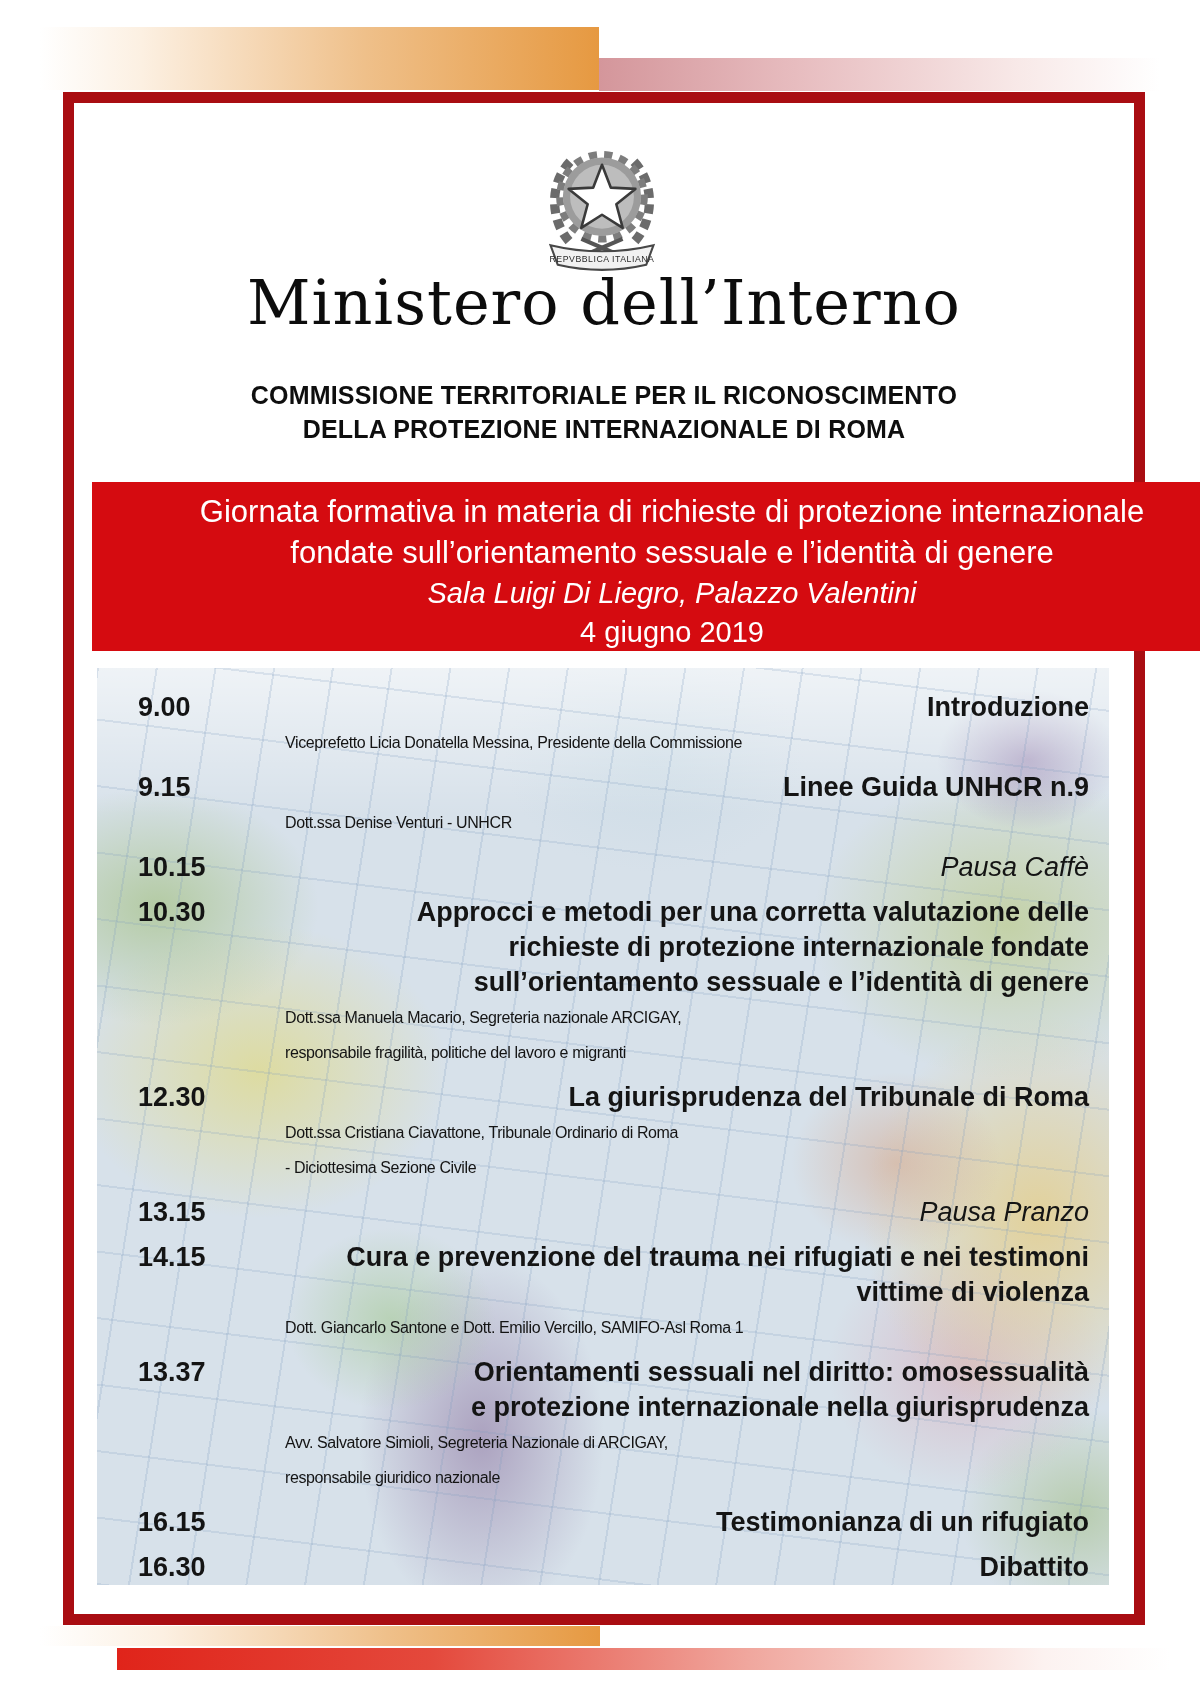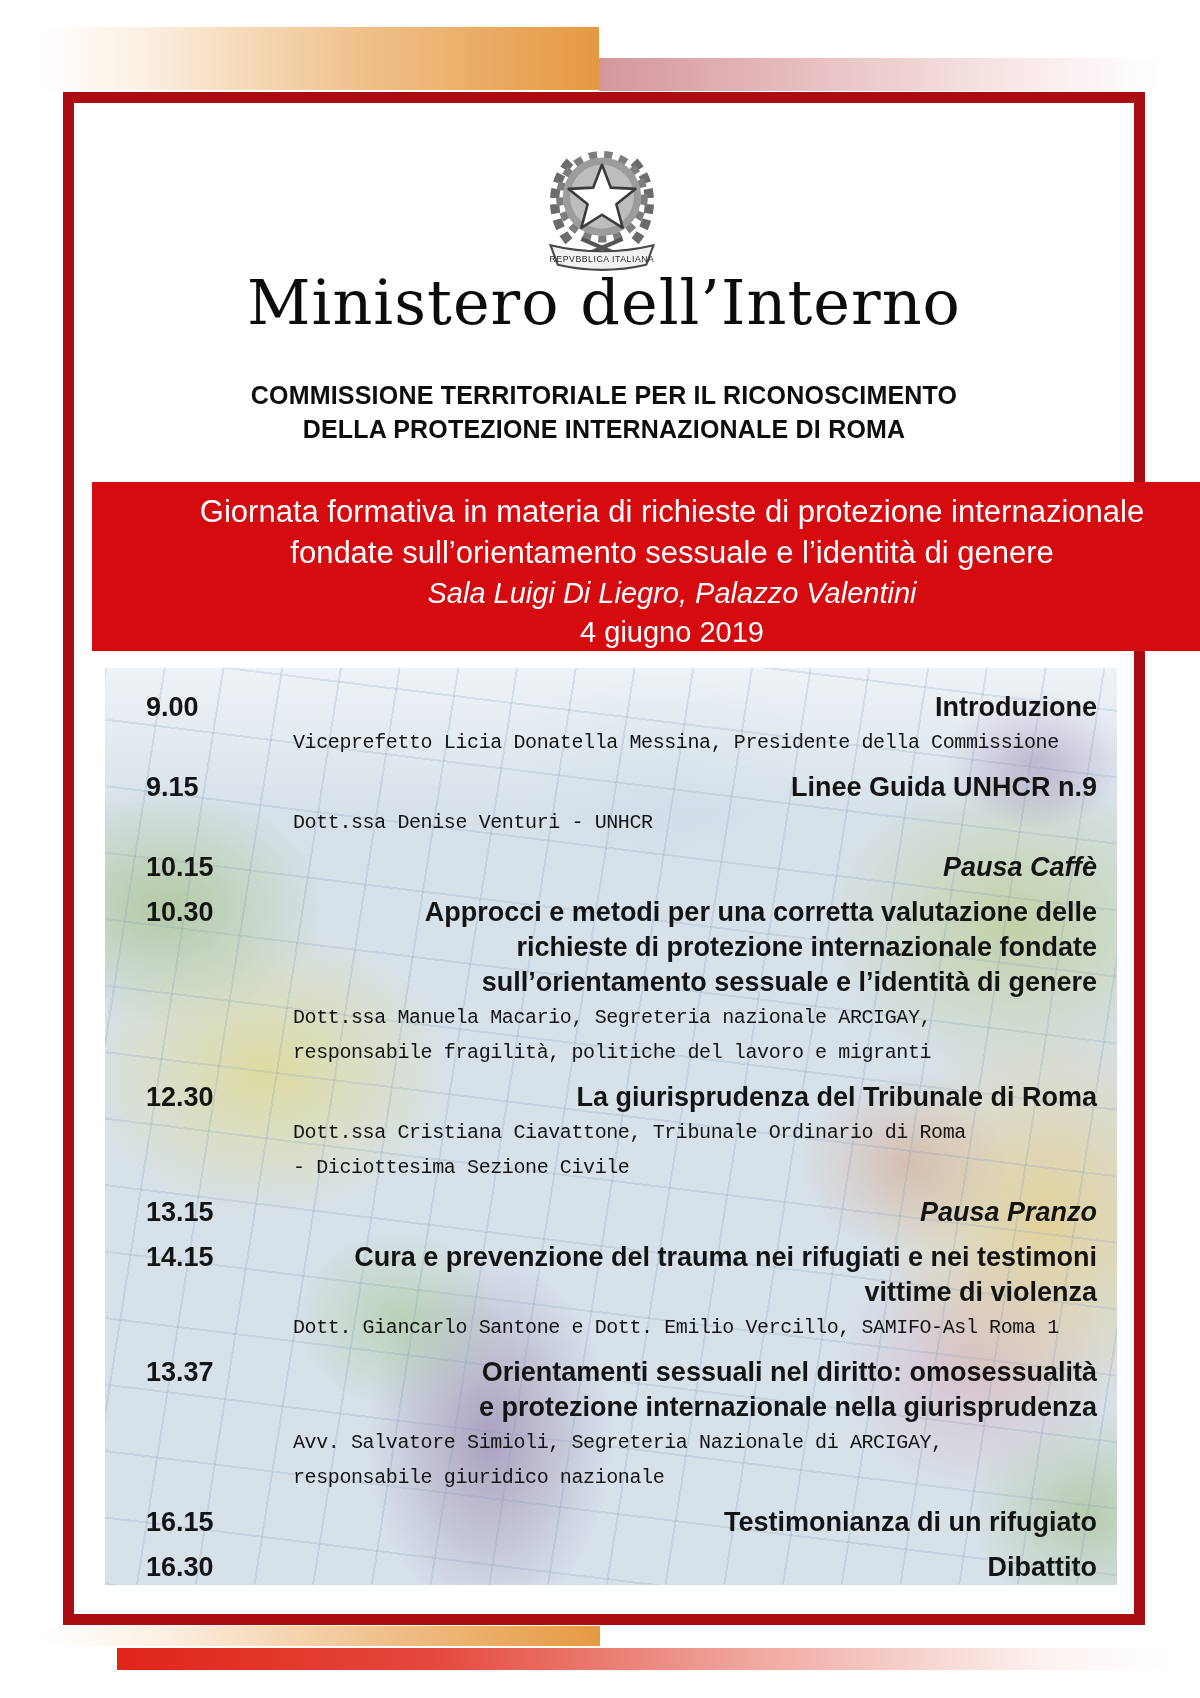--- a/index.html
+++ b/index.html
@@ -28,21 +28,21 @@
     font-size:62px;color:#0c0c0c;letter-spacing:1px;}
   .commission{position:absolute;left:63px;top:378px;width:1082px;text-align:center;
     font-weight:bold;font-size:25px;line-height:34px;color:#0e0e0e;letter-spacing:0.2px;}
   
   .banner{position:absolute;left:92px;top:482px;width:1160px;height:169px;
     background:#d50b10;color:#ffffff;text-align:center;box-sizing:border-box;padding-top:9px;}
   .banner .l1,.banner .l2{font-size:31px;line-height:41px;font-weight:400;}
   .banner .venue{font-size:29px;line-height:40px;font-style:italic;}
   .banner .date{font-size:29px;line-height:39px;}
   
-  .map{position:absolute;left:105px;top:668px;width:1012px;height:917px;
+  .map{position:absolute;left:97px;top:668px;width:1012px;height:917px;
     box-sizing:border-box;padding:22px 0 0 41px;color:#141414;
     background-color:#d7e1ea;
     background-image:
       repeating-linear-gradient(99deg, rgba(125,155,190,.22) 0 2px, transparent 2px 58px),
       repeating-linear-gradient(7deg, rgba(125,155,190,.20) 0 2px, transparent 2px 66px),
       linear-gradient(to bottom, rgba(255,255,255,.6) 0%, rgba(255,255,255,0) 16%),
       radial-gradient(ellipse 230px 170px at 6% 26%, rgba(168,195,140,.75), transparent 70%),
       radial-gradient(ellipse 270px 210px at 16% 44%, rgba(222,218,148,.85), transparent 70%),
       radial-gradient(ellipse 150px 130px at 29% 71%, rgba(165,200,150,.6), transparent 70%),
       radial-gradient(ellipse 175px 260px at 38% 84%, rgba(148,128,168,.65), transparent 70%),
@@ -51,22 +51,22 @@
       radial-gradient(ellipse 280px 220px at 90% 28%, rgba(190,205,150,.8), transparent 70%),
       radial-gradient(ellipse 150px 130px at 79% 54%, rgba(212,160,130,.5), transparent 70%),
       radial-gradient(ellipse 250px 290px at 93% 60%, rgba(228,206,140,.85), transparent 70%),
       radial-gradient(ellipse 200px 180px at 86% 76%, rgba(214,170,185,.6), transparent 70%),
       radial-gradient(ellipse 170px 150px at 97% 92%, rgba(170,195,150,.7), transparent 70%);
   }
   .row{display:flex;margin-bottom:10px;}
   .time{flex:0 0 147px;font-weight:bold;font-size:27px;line-height:35px;}
   .body{flex:1 1 auto;padding-right:20px;}
   .title-line{font-weight:bold;font-size:27px;line-height:35px;text-align:right;}
-  .row.italic .title-line{font-weight:700;font-style:italic;}
-  .speaker-line{font-size:20px;line-height:35px;letter-spacing:-0.4px;font-family:Liberation Mono, monospace;}
+  .row.italic .title-line{font-weight:400;font-style:italic;}
+  .speaker-line{font-size:16px;line-height:35px;letter-spacing:-0.4px;}
 </style>
 </head>
 <body>
 
 <div class="bar bar-top-orange"></div>
 <div class="bar bar-top-pink"></div>
 <div class="bar bar-bot-orange"></div>
 <div class="bar bar-bot-red"></div>
 
 <div class="frame"></div>

